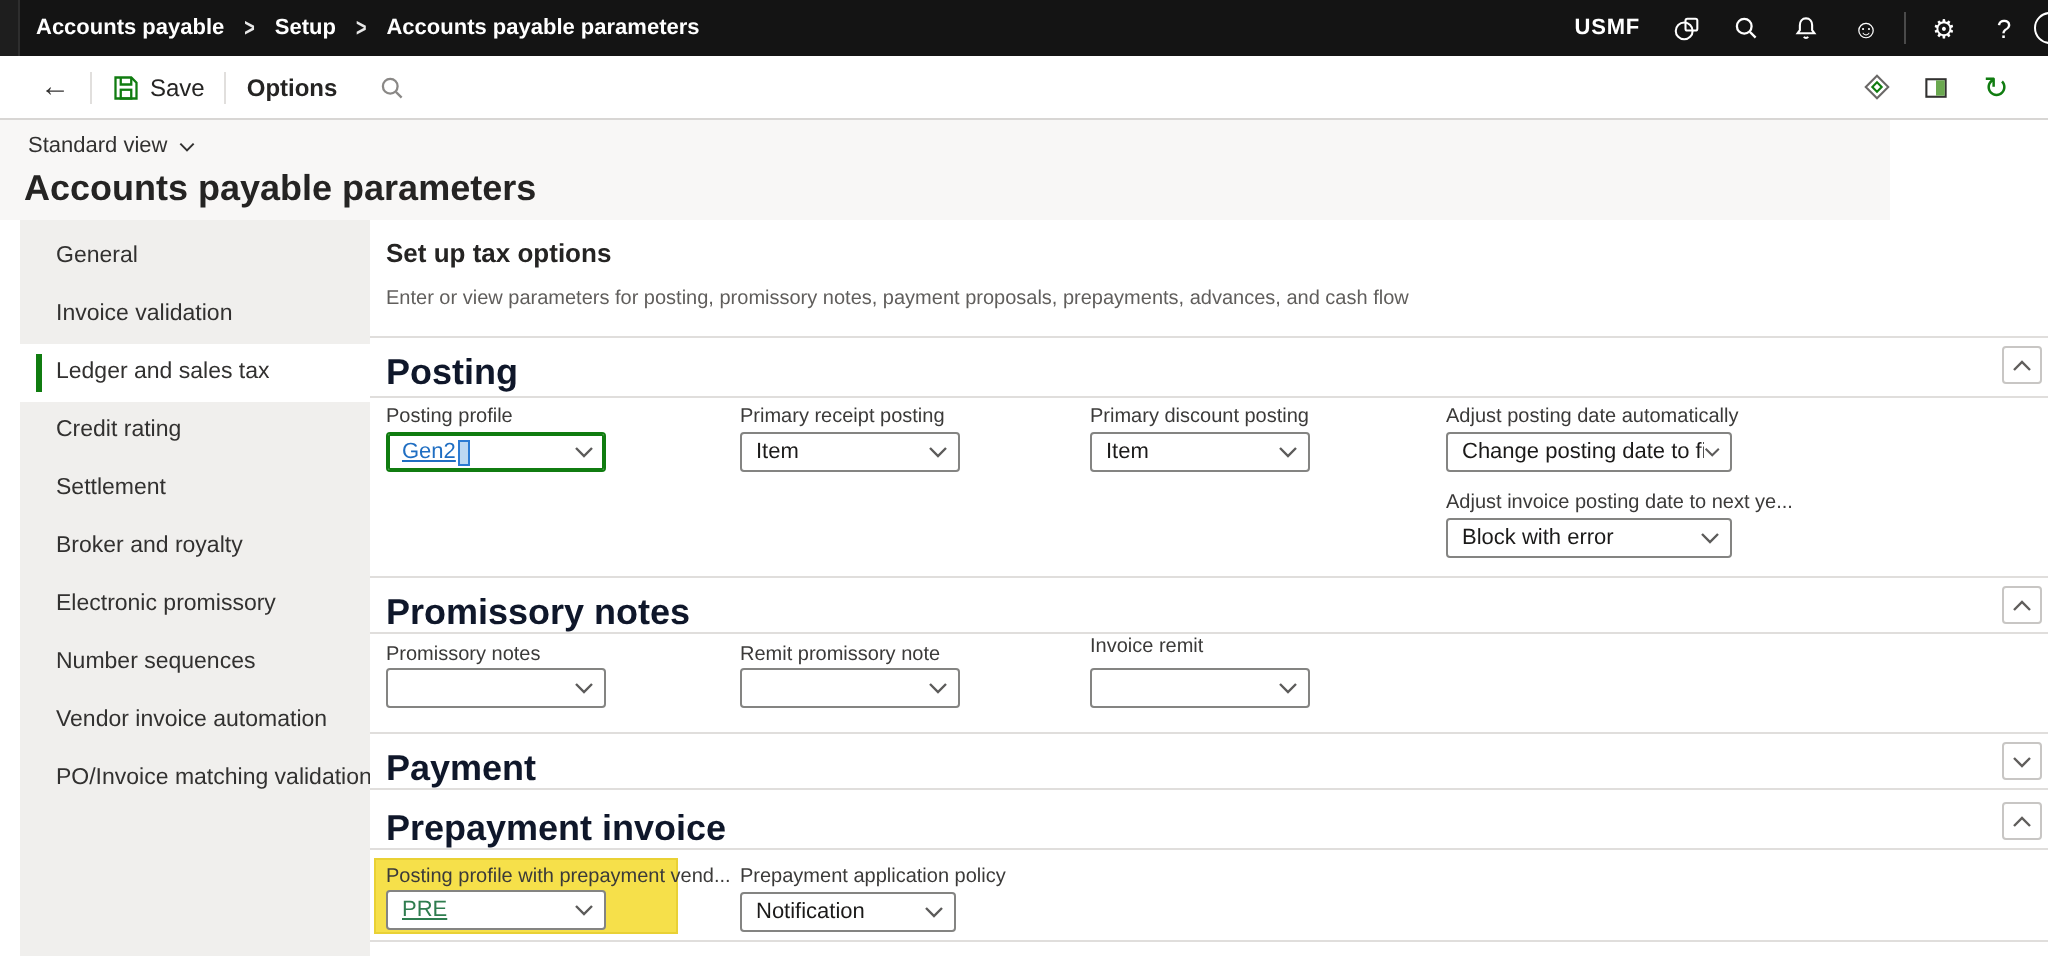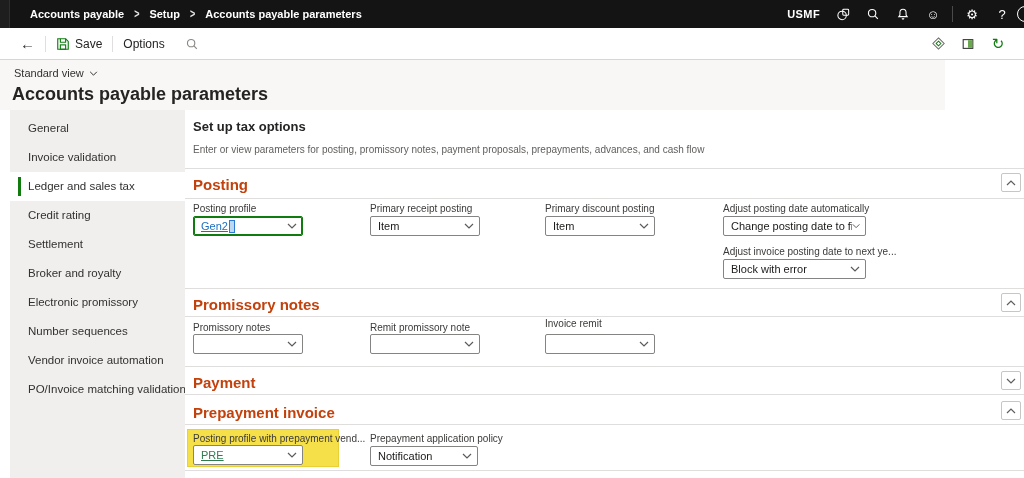--- a/index.html
+++ b/index.html
@@ -2,56 +2,56 @@
 <html><head>
 <meta charset="utf-8">
 <style>
   * { margin:0; padding:0; box-sizing:border-box; }
   html,body { width:1024px; height:478px; font-family:"Liberation Sans","DejaVu Sans",sans-serif; background:#ffffff; overflow:hidden; }
   .stage { position:relative; width:1024px; height:478px; }
 
   
   .topbar { position:absolute; left:0; top:0; width:1024px; height:28px; background:#141414; display:flex; align-items:center; color:#fff; overflow:hidden; }
   .topbar-edge { width:10px; height:28px; background:#1e1e1e; border-right:1px solid #2e2e2e; flex:0 0 auto; }
-  .breadcrumb { display:flex; align-items:center; gap:10px; margin-left:20px; font-size:11px; font-weight:600; white-space:nowrap; }
+  .breadcrumb { display:flex; align-items:center; gap:10px; margin-left:8px; font-size:11px; font-weight:600; white-space:nowrap; }
   .crumb { cursor:pointer; }
   .crumb-sep { font-size:9px; font-weight:700; color:#e8e8e8; transform:scaleY(1.4); }
   .topbar-right { margin-left:auto; display:flex; align-items:center; gap:0; padding-right:0; }
   .tb-ic { width:30px; height:28px; display:flex; align-items:center; justify-content:center; background:none; border:none; color:#fff; font-size:13px; cursor:pointer; }
   .company { font-size:11px; font-weight:600; letter-spacing:.4px; margin-right:8px; cursor:pointer; }
   .tb-divider { width:1px; height:16px; background:#4a4a4a; margin:0 4px; }
   .avatar-partial { width:16px; height:16px; border:1.3px solid #fff; border-radius:50%; margin-right:-9px; flex:0 0 auto; }
 
   
   .actionbar { position:absolute; left:0; top:28px; width:1024px; height:32px; background:#fff; border-bottom:1px solid #d8d6d4; display:flex; align-items:center; }
   .ab-left { display:flex; align-items:center; padding-left:10px; height:100%; }
   .ab-btn { display:flex; align-items:center; gap:5px; background:none; border:none; height:100%; padding:0 10px; font-size:12px; color:#252423; cursor:pointer; font-family:inherit; }
   .ab-btn.back { font-size:15px; color:#323130; }
-  .ab-btn.options { font-weight:400;text-align:right; }
+  .ab-btn.options { font-weight:700;text-align:right; }
   .ab-sep { width:1px; height:16px; background:#e1dfdd; }
   .ab-right { margin-left:auto; display:flex; align-items:center; gap:6px; padding-right:14px; }
   .ab-ic { width:24px; height:24px; display:flex; align-items:center; justify-content:center; background:none; border:none; cursor:pointer; font-size:15px; color:#107c10; }
 
   
   .viewbar { position:absolute; left:0; top:60px; width:945px; height:50px; background:#f8f7f6; }
   .std-view { position:absolute; left:14px; top:7px; display:flex; align-items:center; gap:5px; font-size:11px; color:#323130; cursor:pointer; }
   .page-title { position:absolute; left:12px; top:24px; font-size:18px; font-weight:700; color:#252423; }
 
   
   .sidebar { position:absolute; left:10px; top:110px; width:175px; height:368px; background:#f0efed; padding-top:4px; }
   .side-item { position:relative; height:29px; line-height:29px; padding-left:18px; font-size:11.5px; color:#323130; cursor:pointer; white-space:nowrap; }
   .side-item.selected { background:#ffffff; }
   .side-item.selected::before { content:""; position:absolute; left:8px; top:5px; bottom:5px; width:3px; background:#107c10; }
 
   
   .main { position:absolute; left:185px; top:110px; width:839px; height:368px; background:#ffffff; }
   .m-heading { position:absolute; left:8px; top:9px; font-size:13px; font-weight:700; color:#252423; }
   .m-desc { position:absolute; left:8px; top:34px; font-size:10px; color:#605e5c; }
   .hr { position:absolute; left:0; width:839px; height:0; border-top:1px solid #e0dedc; }
-  .sec-title { position:absolute; left:8px; font-size:15px; font-weight:700; color:#c2410c; }
+  .sec-title { position:absolute; left:8px; font-size:18px; font-weight:700; color:#0f172a; }
   .collapse-btn { position:absolute; left:816px; width:20px; height:19px; background:#fff; border:1px solid #c8c6c4; border-radius:2px; display:flex; align-items:center; justify-content:center; cursor:pointer; padding:0; }
 
   .fld-label { position:absolute; font-size:10px; color:#3b3a39; white-space:nowrap; }
   .dd { position:absolute; height:20px; background:#fff; border:1px solid #848482; border-radius:2px; display:flex; align-items:center; justify-content:space-between; padding:0 5px 0 7px; font-size:11px; color:#1b1a19; cursor:pointer; }
   .dd .val { white-space:nowrap; overflow:hidden; }
   .dd.focused { border:1px solid #107c10; box-shadow:inset 0 0 0 1px #107c10; }
   .dd .val.link { color:#1f6ec2; text-decoration:underline; }
   .cursor-box { display:inline-block; width:6px; height:13px; background:#bcd8f2; border:1px solid #2b7bd3; margin-left:1px; vertical-align:middle; }
   .dd .val.green { color:#2f7d4f; text-decoration:underline; }
 

